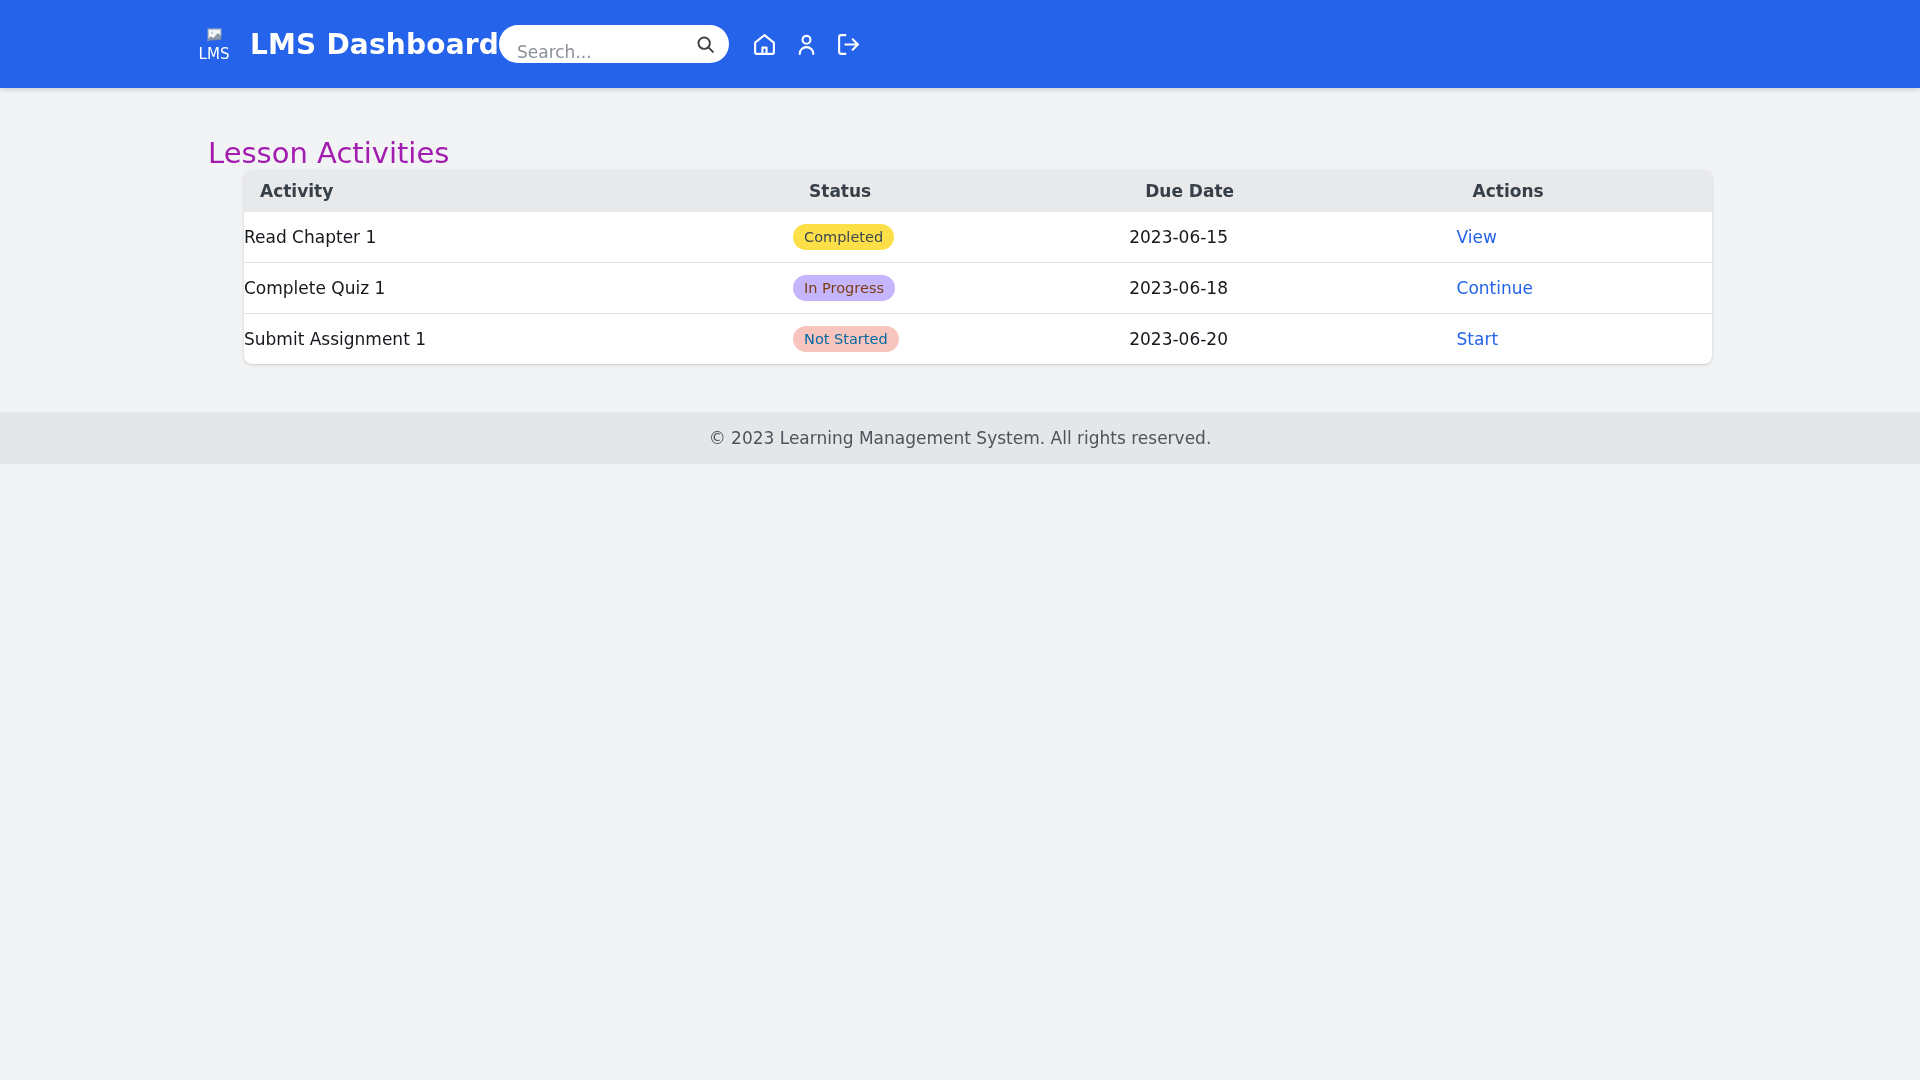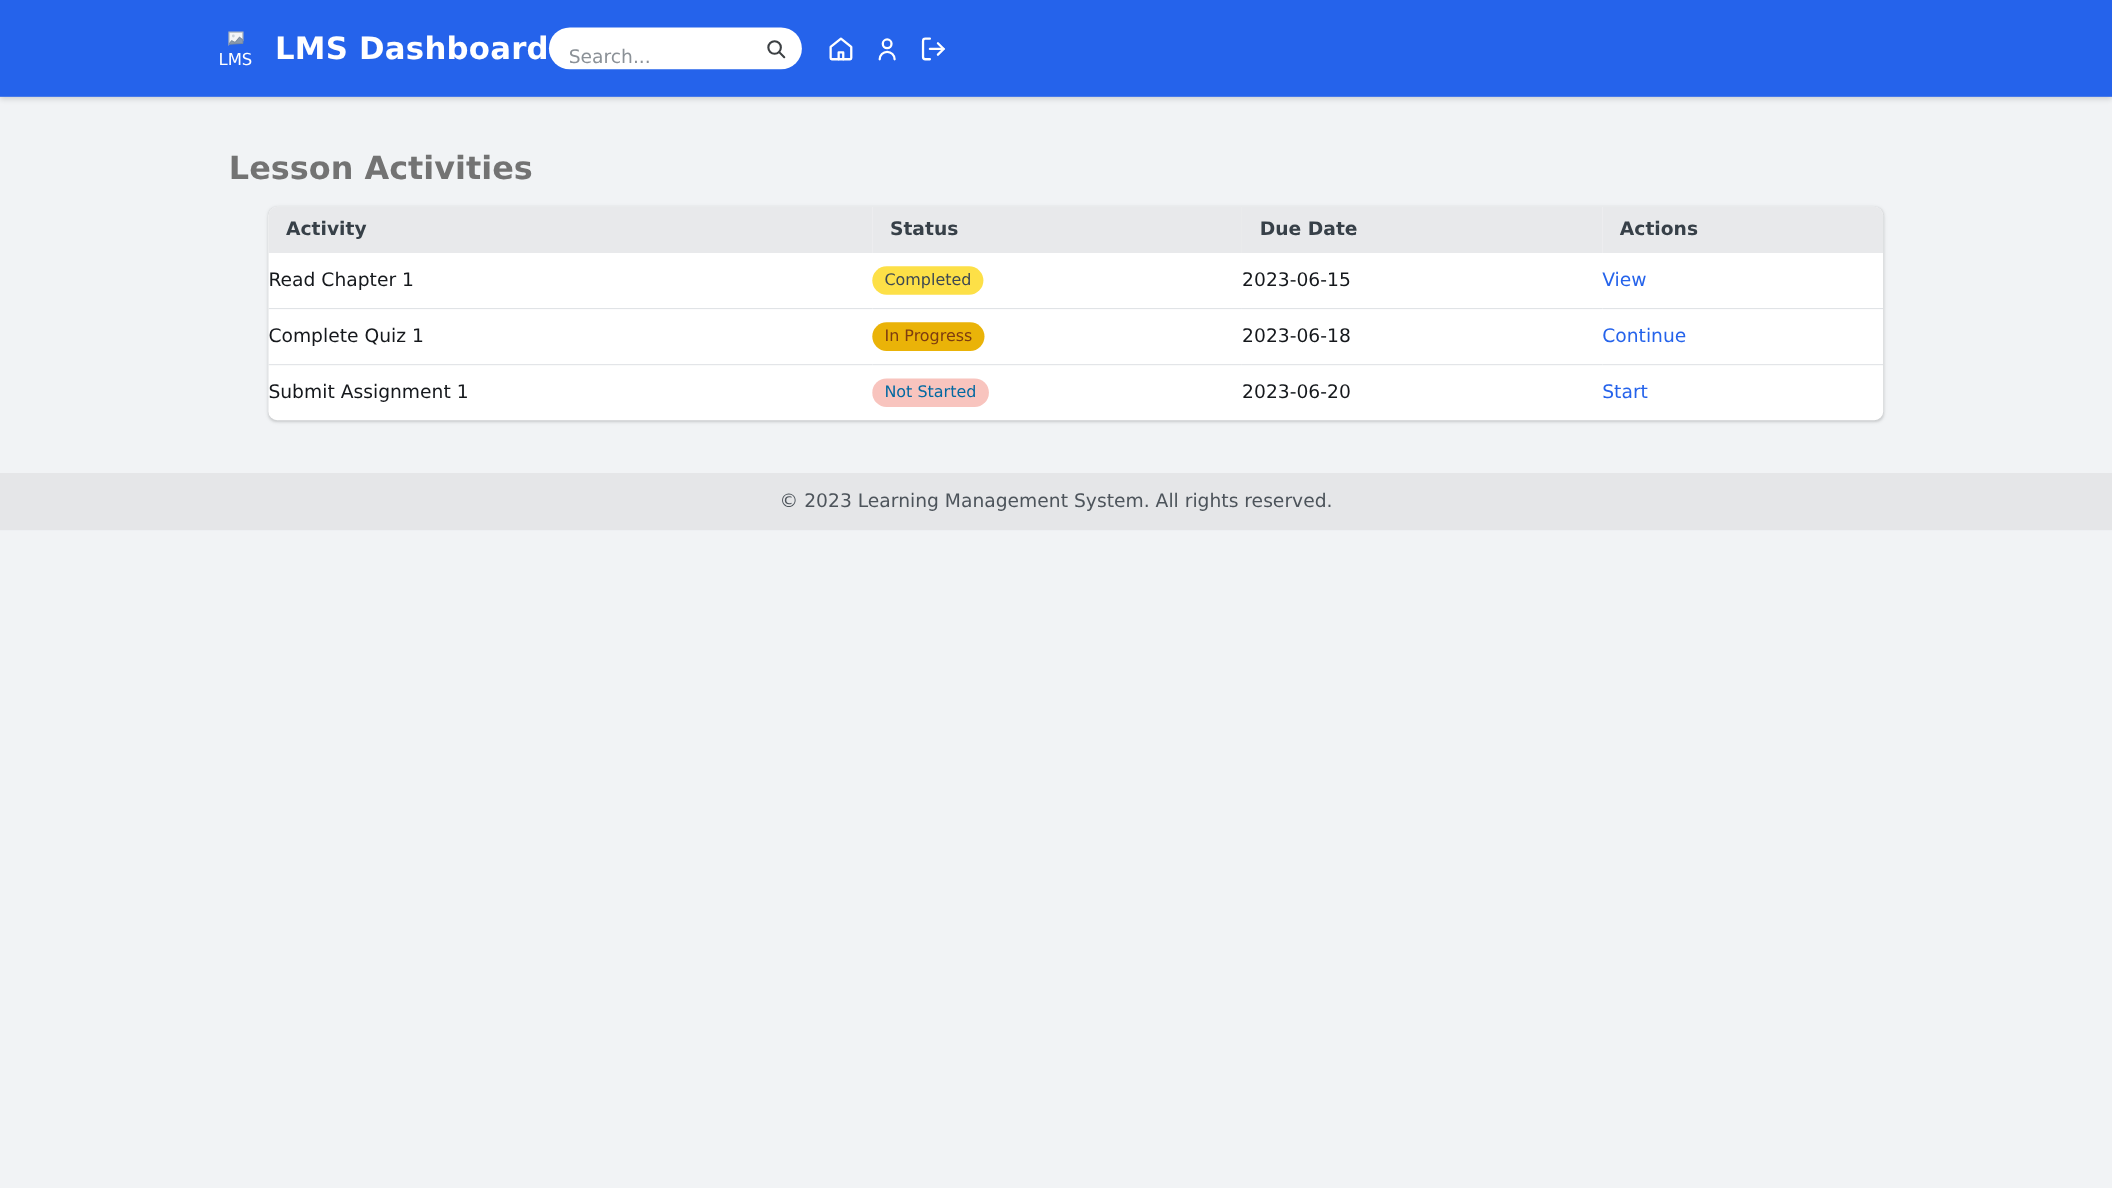--- a/index.html
+++ b/index.html
@@ -62,23 +62,22 @@
   }
 
   
   .main-wrap {
     width: 1504px;
     margin: 0 auto;
     padding: 48px 0;
   }
   .page-title {
     font-size: 29px;
-    font-weight: bold;
-    color: #737373;
-    margin-bottom: 18px;
+    font-weight: normal;
+    color: #a21caf;
   }
   .table-card {
     background: #ffffff;
     border-radius: 8px;
     box-shadow: 0 1px 2px rgba(0,0,0,0.10), 0 1px 4px rgba(0,0,0,0.08);
     overflow: hidden;
     margin-left: 36px;
   }
   table { width: 100%; border-collapse: collapse; table-layout: fixed; }
   col.c-activity { width: 37.4%; }
@@ -106,21 +105,21 @@
 
   .badge {
     display: inline-block;
     font-size: 14.5px;
     padding: 4px 11px;
     border-radius: 13px;
     line-height: 1.25;
     white-space: nowrap;
   }
   .badge.completed   { background: #fde047; color: #3d4852; }
-  .badge.in-progress { background: #eab308; color: #7d3c10; }
+  .badge.in-progress { background: #c4b5fd; color: #7d3c10; }
   .badge.not-started { background: #f8c4be; color: #0369a1; }
 
   .action-link {
     color: #2563eb;
     text-decoration: none;
     font-size: 17px;
     cursor: pointer;
   }
 
   

